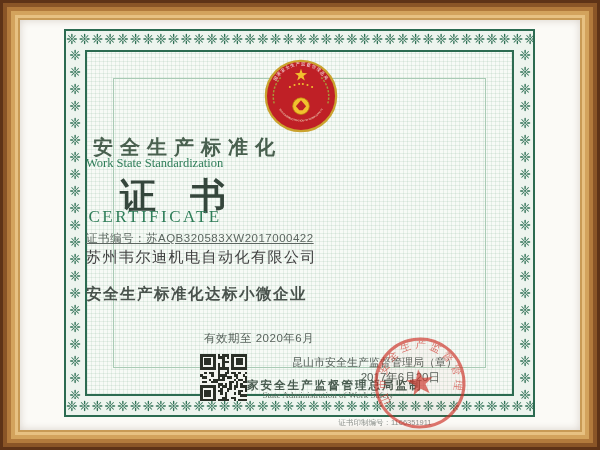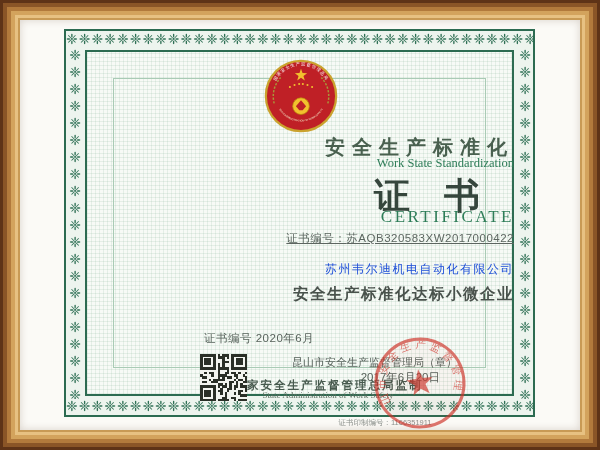--- a/index.html
+++ b/index.html
@@ -19,27 +19,27 @@
   .gs-top,.gs-bottom{left:0;right:0;height:17px;font-size:14px;line-height:16px;letter-spacing:1px;text-align:center;white-space:nowrap;}
   .gs-top{top:0;} .gs-bottom{bottom:0;}
   .gs-left,.gs-right{top:16px;bottom:16px;width:17px;writing-mode:vertical-rl;text-orientation:upright;font-size:14px;letter-spacing:1px;line-height:17px;text-align:center;white-space:nowrap;}
   .gs-left{left:0;} .gs-right{right:0;}
   .band-inner{inset:19px;border:2px solid #2c6b51;background-color:#f7faf6;
     background-image:
       repeating-linear-gradient(0deg, rgba(120,170,140,.15) 0, rgba(120,170,140,.15) 1px, transparent 1px, transparent 4px),
       repeating-linear-gradient(90deg, rgba(120,170,140,.15) 0, rgba(120,170,140,.15) 1px, transparent 1px, transparent 4px);}
   .pinline{inset:26px;border:1px solid #a9cbb5;}
   
-  .ctr{left:86px;right:86px;text-align:right;}
+  .ctr{left:86px;right:86px;text-align:left;}
   .title-cn{top:134px;font-family:"Liberation Serif","DejaVu Serif",serif;font-weight:bold;font-size:20px;color:#49604f;letter-spacing:7px;padding-left:7px;}
   .title-en{top:156px;font-family:"Liberation Serif","DejaVu Serif",serif;font-size:12.5px;color:#2e7d58;}
   .head-cn{top:172px;font-family:"Liberation Serif","DejaVu Serif",serif;font-weight:bold;font-size:36px;color:#35463c;letter-spacing:34px;padding-left:34px;}
   .head-en{top:207px;font-family:"Liberation Serif","DejaVu Serif",serif;font-size:17px;color:#2e7d58;letter-spacing:2.5px;padding-left:2.5px;}
   .numline{top:231px;font-size:11.5px;color:#5c6660;letter-spacing:.5px;text-decoration:underline;}
-  .company{top:261px;font-size:12px;color:#1d4ed8;letter-spacing:1.5px;}
+  .company{top:248px;font-size:15px;color:#404040;letter-spacing:1.5px;}
   .award{top:284px;font-size:15.5px;font-weight:bold;color:#49524c;letter-spacing:1.5px;}
   .valid{left:204px;top:331px;font-size:11.5px;color:#59645d;letter-spacing:.5px;}
   .authority{right:143px;top:355px;font-size:11px;color:#57625b;}
   .issuedate{right:160px;top:370px;font-size:11.5px;color:#57625b;}
   .sup-cn{left:56px;right:0;top:378px;text-align:center;font-size:11.5px;font-weight:bold;color:#475a4e;letter-spacing:2px;}
   .sup-en{left:56px;right:0;top:390px;text-align:center;font-family:"Liberation Serif","DejaVu Serif",serif;font-size:9px;color:#5b6e60;}
   .printnum{left:170px;right:0;top:418px;text-align:center;font-size:7.5px;color:#8a8f8a;}
   
   .emblem{left:264px;top:59px;width:74px;height:74px;}
   .seal{left:372px;top:335px;width:96px;height:96px;opacity:.68;transform:rotate(-8deg);z-index:5;}
@@ -93,21 +93,21 @@
   </text>
 </svg>
 
 <div class="abs ctr title-cn z2">安全生产标准化</div>
 <div class="abs ctr title-en z2">Work State Standardization</div>
 <div class="abs ctr head-cn z2">证书</div>
 <div class="abs ctr head-en z2">CERTIFICATE</div>
 <div class="abs ctr numline z2"><span>证书编号：</span><span>苏AQB320583XW2017000422</span></div>
 <div class="abs ctr company z2">苏州韦尔迪机电自动化有限公司</div>
 <div class="abs ctr award z2">安全生产标准化达标小微企业</div>
-<div class="abs valid z2">证书编号 2020年6月</div>
+<div class="abs valid z2">有效期至 2020年6月</div>
 <div class="abs authority z2">昆山市安全生产监督管理局（章）</div>
 <div class="abs issuedate z2">2017年6月20日</div>
 <div class="abs sup-cn z2">国家安全生产监督管理总局监制</div>
 <div class="abs sup-en z2">State Administration of Work Safety</div>
 <div class="abs printnum">证书印制编号：1166351911</div>
 
 <div class="abs qr">
     <i style="position: absolute; left: 17.9048px; top: 0px; width: 2.5381px; height: 2.5381px; background: rgb(42, 47, 39);"></i>
     <i style="position: absolute; left: 22.381px; top: 0px; width: 2.5381px; height: 2.5381px; background: rgb(42, 47, 39);"></i>
     <i style="position: absolute; left: 24.619px; top: 0px; width: 2.5381px; height: 2.5381px; background: rgb(42, 47, 39);"></i>

